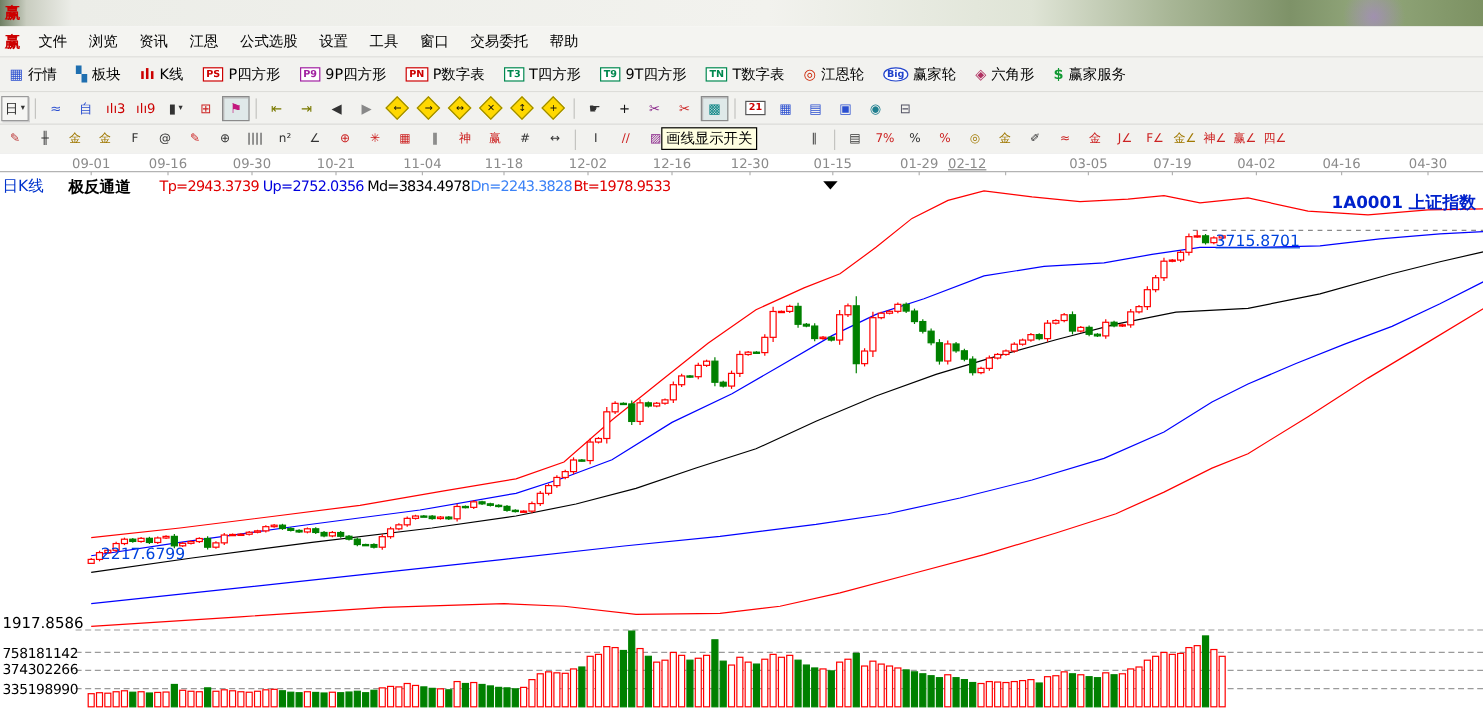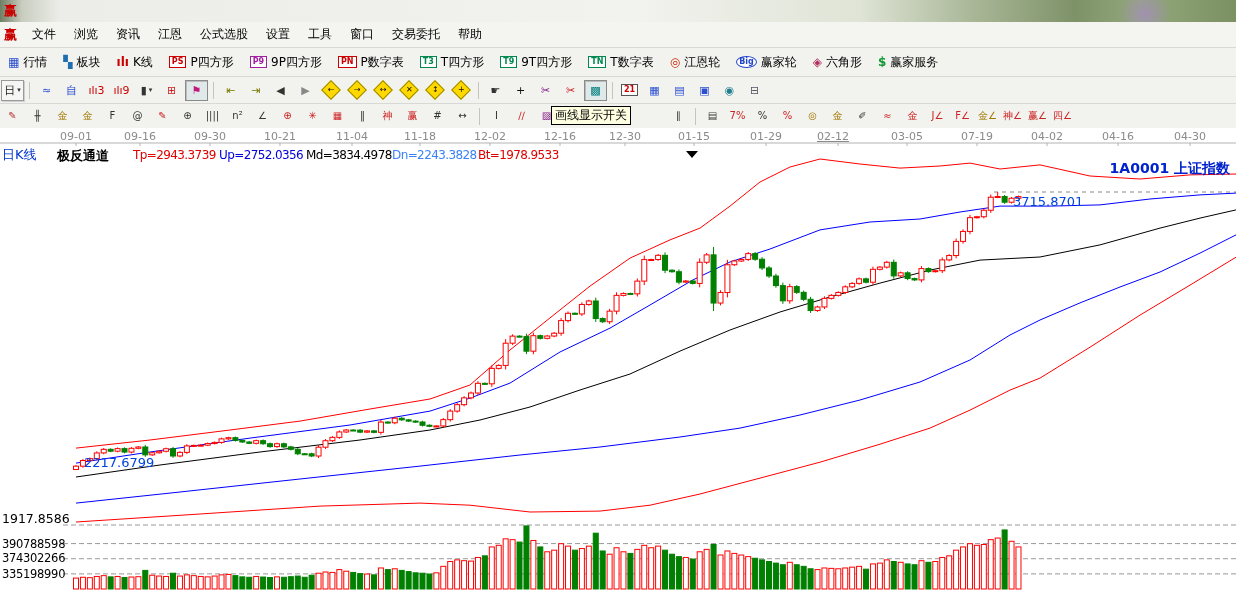--- a/index.html
+++ b/index.html
@@ -35,21 +35,21 @@
     display:inline-flex;align-items:center;justify-content:center;margin:0 4px;}
   .diamond-btn .dgl{transform:rotate(-45deg);font-size:8px;color:#111;line-height:8px;}
   #chart{left:0;top:128px;width:1236px;height:462px;background:#fff;}
   #chart svg{position:absolute;left:0;top:0;cursor:crosshair;}
   .date-label{position:absolute;top:2px;font-size:11px;color:#8a8a8a;white-space:nowrap;}
   .ov{position:absolute;white-space:nowrap;}
   #lbl-kline{left:2px;top:18px;font-size:13px;color:#0033cc;}
   #lbl-channel{left:57px;top:19px;font-size:13px;font-weight:bold;color:#000;}
   .ind{top:20px;font-size:12px;letter-spacing:-0.6px;}
   #lbl-symbol{right:6px;top:32px;font-size:14px;font-weight:bold;color:#0022cc;}
-  #lbl-high{left:1013px;top:66px;font-size:13px;color:#0044dd;}
+  #lbl-high{left:1013px;top:66px;font-size:13px;color:#0044dd;text-decoration:underline;}
   #lbl-low{left:84px;top:327px;font-size:13px;color:#0044dd;}
   #lbl-price{left:2px;top:383px;font-size:12.5px;color:#000;}
   .vol-lbl{left:2px;font-size:11.5px;color:#000;letter-spacing:-0.3px;}
   #tooltip-draw{left:551px;top:106px;height:15px;background:#ffffe1;border:1px solid #000;
     font-size:12px;color:#000;padding:1px 3px;z-index:40;line-height:14px;}
 </style>
 </head>
 <body>
 
 <div id="titlebar" class="abs">
@@ -809,34 +809,34 @@
       <div class="date-label" style="left: 124px;">09-16</div>
       <div class="date-label" style="left: 194px;">09-30</div>
       <div class="date-label" style="left: 264px;">10-21</div>
       <div class="date-label" style="left: 336px;">11-04</div>
       <div class="date-label" style="left: 404px;">11-18</div>
       <div class="date-label" style="left: 474px;">12-02</div>
       <div class="date-label" style="left: 544px;">12-16</div>
       <div class="date-label" style="left: 609px;">12-30</div>
       <div class="date-label" style="left: 678px;">01-15</div>
       <div class="date-label" style="left: 750px;">01-29</div>
-      <div class="date-label" style="left: 817px; text-decoration: underline;">02-12</div>
+      <div class="date-label" style="left: 790px; text-decoration: underline;">02-12</div>
       <div class="date-label" style="left: 891px;">03-05</div>
       <div class="date-label" style="left: 961px;">07-19</div>
       <div class="date-label" style="left: 1031px;">04-02</div>
       <div class="date-label" style="left: 1102px;">04-16</div>
       <div class="date-label" style="left: 1174px;">04-30</div>
     </div>
   <div id="lbl-kline" class="ov">日K线</div>
   <div id="lbl-channel" class="ov">极反通道</div>
   <div class="ov ind" style="left:133px;color:#e00000;">Tp=2943.3739</div>
   <div class="ov ind" style="left:219px;color:#0000dd;">Up=2752.0356</div>
   <div class="ov ind" style="left:306px;color:#000000;">Md=3834.4978</div>
   <div class="ov ind" style="left:392px;color:#3b82f6;">Dn=2243.3828</div>
   <div class="ov ind" style="left:478px;color:#e00000;">Bt=1978.9533</div>
   <div id="lbl-symbol" class="ov">1A0001 上证指数</div>
   <div id="lbl-high" class="ov">3715.8701</div>
   <div id="lbl-low" class="ov">2217.6799</div>
   <div id="lbl-price" class="ov">1917.8586</div>
-  <div class="ov vol-lbl" style="top:409px;">390788598</div>
+  <div class="ov vol-lbl" style="top:409px;">758181142</div>
   <div class="ov vol-lbl" style="top:423px;">374302266</div>
   <div class="ov vol-lbl" style="top:439px;">335198990</div>
 </div>
 
 </body></html>

